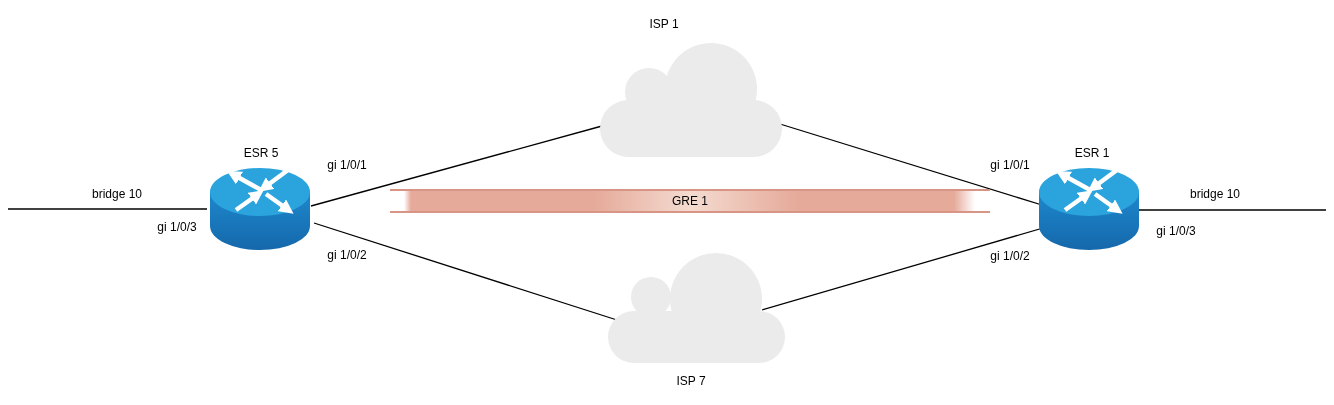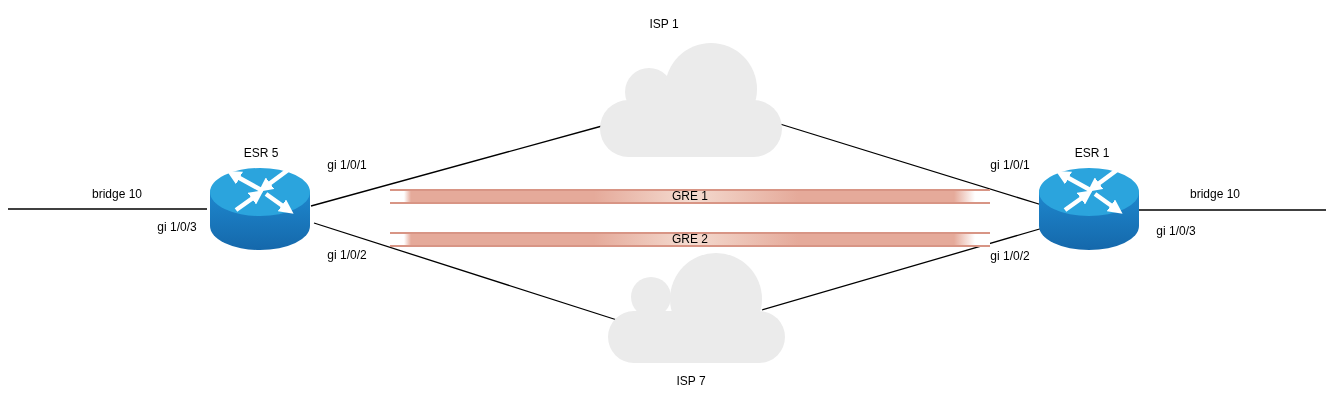--- a/index.html
+++ b/index.html
@@ -20,21 +20,21 @@
     transform: translate(-50%, -50%);
     font-size: 12px;
     color: #000000;
     white-space: nowrap;
     line-height: 14px;
   }
   .pipe {
     position: absolute;
     left: 390px;
     width: 600px;
-    height: 15px;
+    height: 24px;
     box-sizing: border-box;
     border-top: 2px solid var(--tunnel-edge, #d89585);
     border-bottom: 2px solid var(--tunnel-edge, #d89585);
     background: linear-gradient(90deg,
       #ffffff 0px, #ffffff 14px,
       var(--tunnel-body, #e5aa9a) 21px,
       var(--tunnel-body, #e5aa9a) 34%,
       var(--tunnel-highlight, #f4dbd0) 50%,
       var(--tunnel-body, #e5aa9a) 68%,
       var(--tunnel-body, #e5aa9a) 94%,
@@ -97,23 +97,20 @@
       <rect x="608" y="311" width="177" height="52" rx="26"></rect>
     </g>
 
     <use href="#router-symbol" transform="translate(260,209)"></use>
     <use href="#router-symbol" transform="translate(1089,209)"></use>
   </svg>
 
   <div class="pipe" style="top:189px">
     <span class="pipe-label">GRE 1</span>
   </div>
-  <div class="pipe" style="top:232px">
-    <span class="pipe-label">GRE 2</span>
-  </div>
 
   <div class="lbl" style="left:261px;  top:153px">ESR 5</div>
   <div class="lbl" style="left:347px;  top:165px">gi 1/0/1</div>
   <div class="lbl" style="left:347px;  top:255px">gi 1/0/2</div>
   <div class="lbl" style="left:117px;  top:194px">bridge 10</div>
   <div class="lbl" style="left:177px;  top:227px">gi 1/0/3</div>
 
   <div class="lbl" style="left:1092px; top:153px">ESR 1</div>
   <div class="lbl" style="left:1010px; top:165px">gi 1/0/1</div>
   <div class="lbl" style="left:1010px; top:256px">gi 1/0/2</div>

